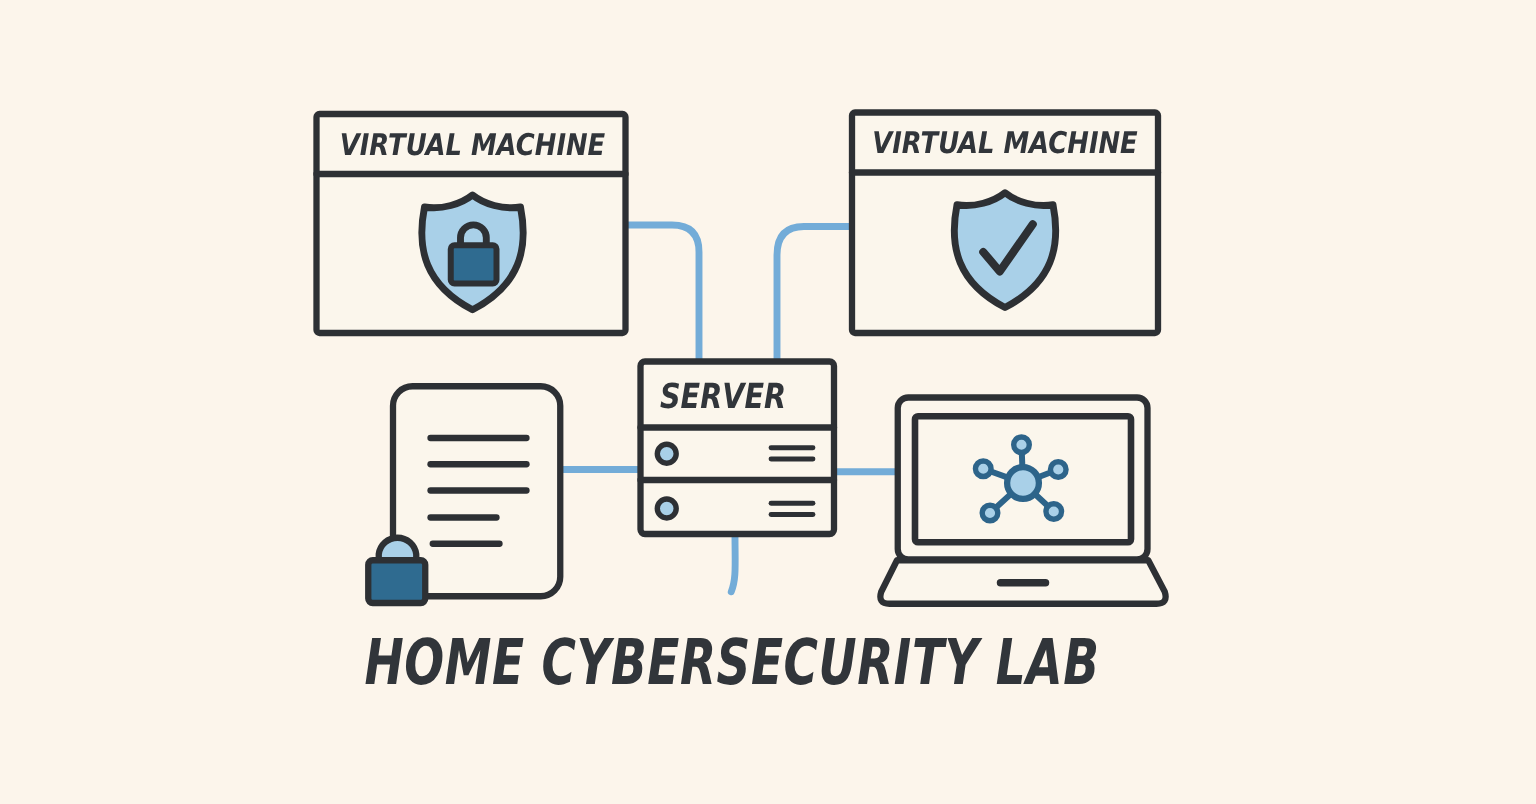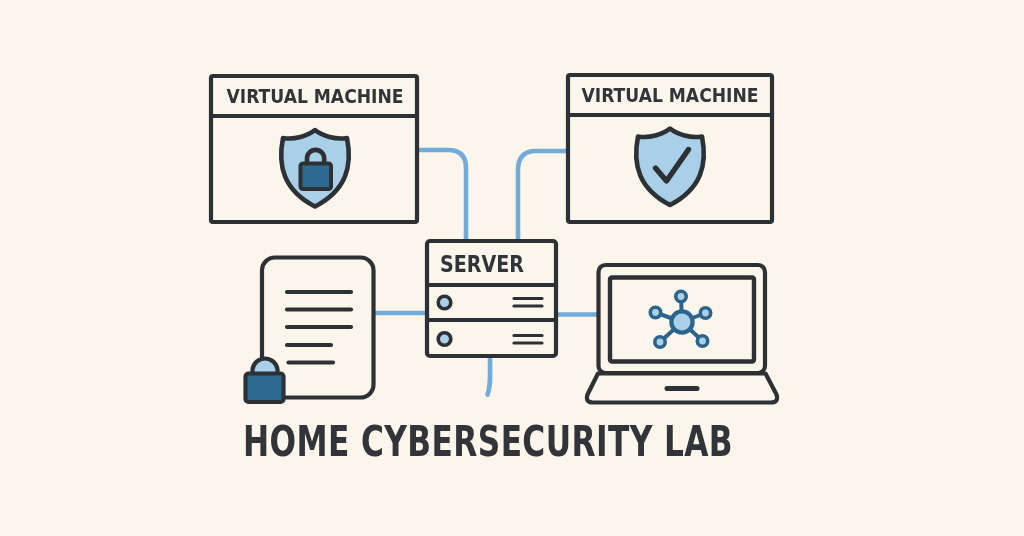--- a/index.html
+++ b/index.html
@@ -2,21 +2,21 @@
 <html><head>
 <meta charset="utf-8">
 <style>
   html, body { margin: 0; padding: 0; }
   body {
     width: 1024px; height: 536px;
     background: #fcf5eb;
     font-family: "DejaVu Sans", sans-serif;
     overflow: hidden;
   }
-  .stage { position: relative; width: 1024px; height: 496px; }
+  .stage { position: relative; width: 1024px; height: 496px; font-style: italic; }
   svg { display: block; }
 
   
   .box      { fill: #fbf6ec; stroke: #2d3034; stroke-width: 4.2; stroke-linejoin: round; }
   .ol       { stroke: #2d3034; stroke-width: 4.2; stroke-linecap: round; }
   .conn     { fill: none; stroke: #73acd8; stroke-width: 4.6; stroke-linecap: round; }
   .shield   { fill: #a9d0e8; stroke: #2d3034; stroke-width: 4.6; stroke-linejoin: round; }
   .doc-line { stroke: #2d3034; stroke-width: 4.2; stroke-linecap: round; }
   .rack-line{ stroke: #2d3034; stroke-width: 3.2; stroke-linecap: round; }
   .hub-spoke{ stroke: #2d648a; stroke-width: 4; stroke-linecap: round; }

